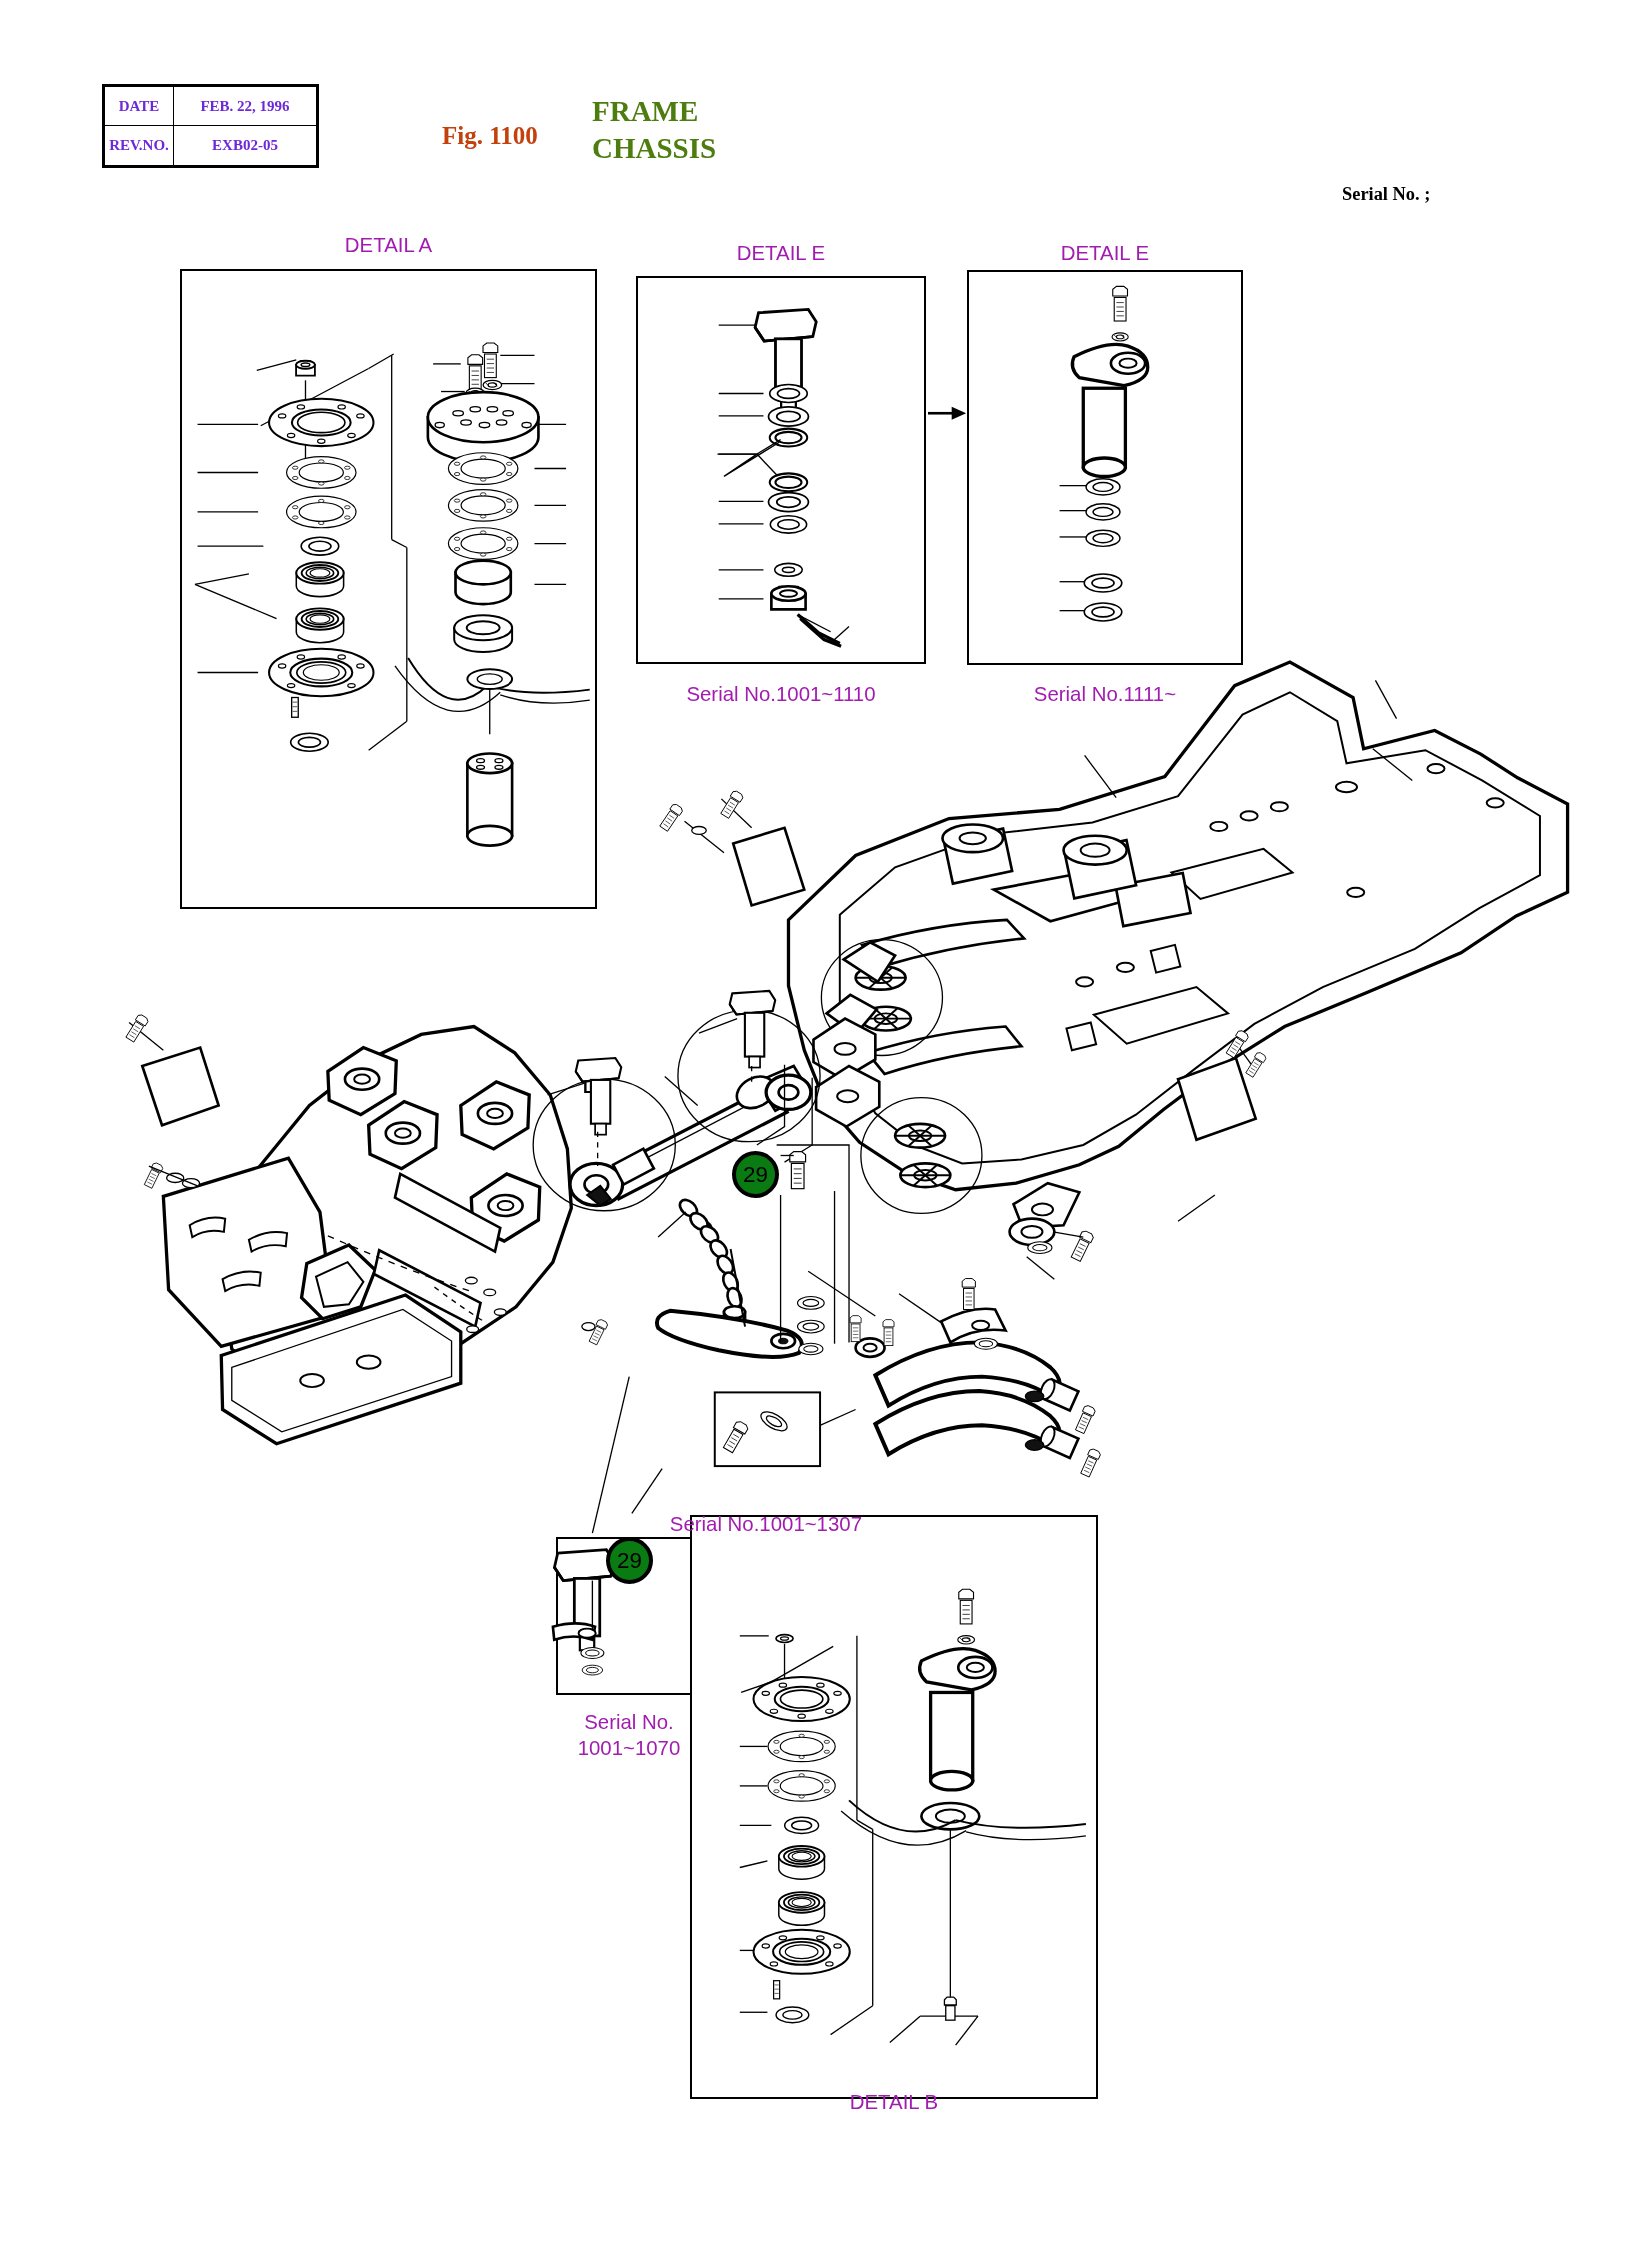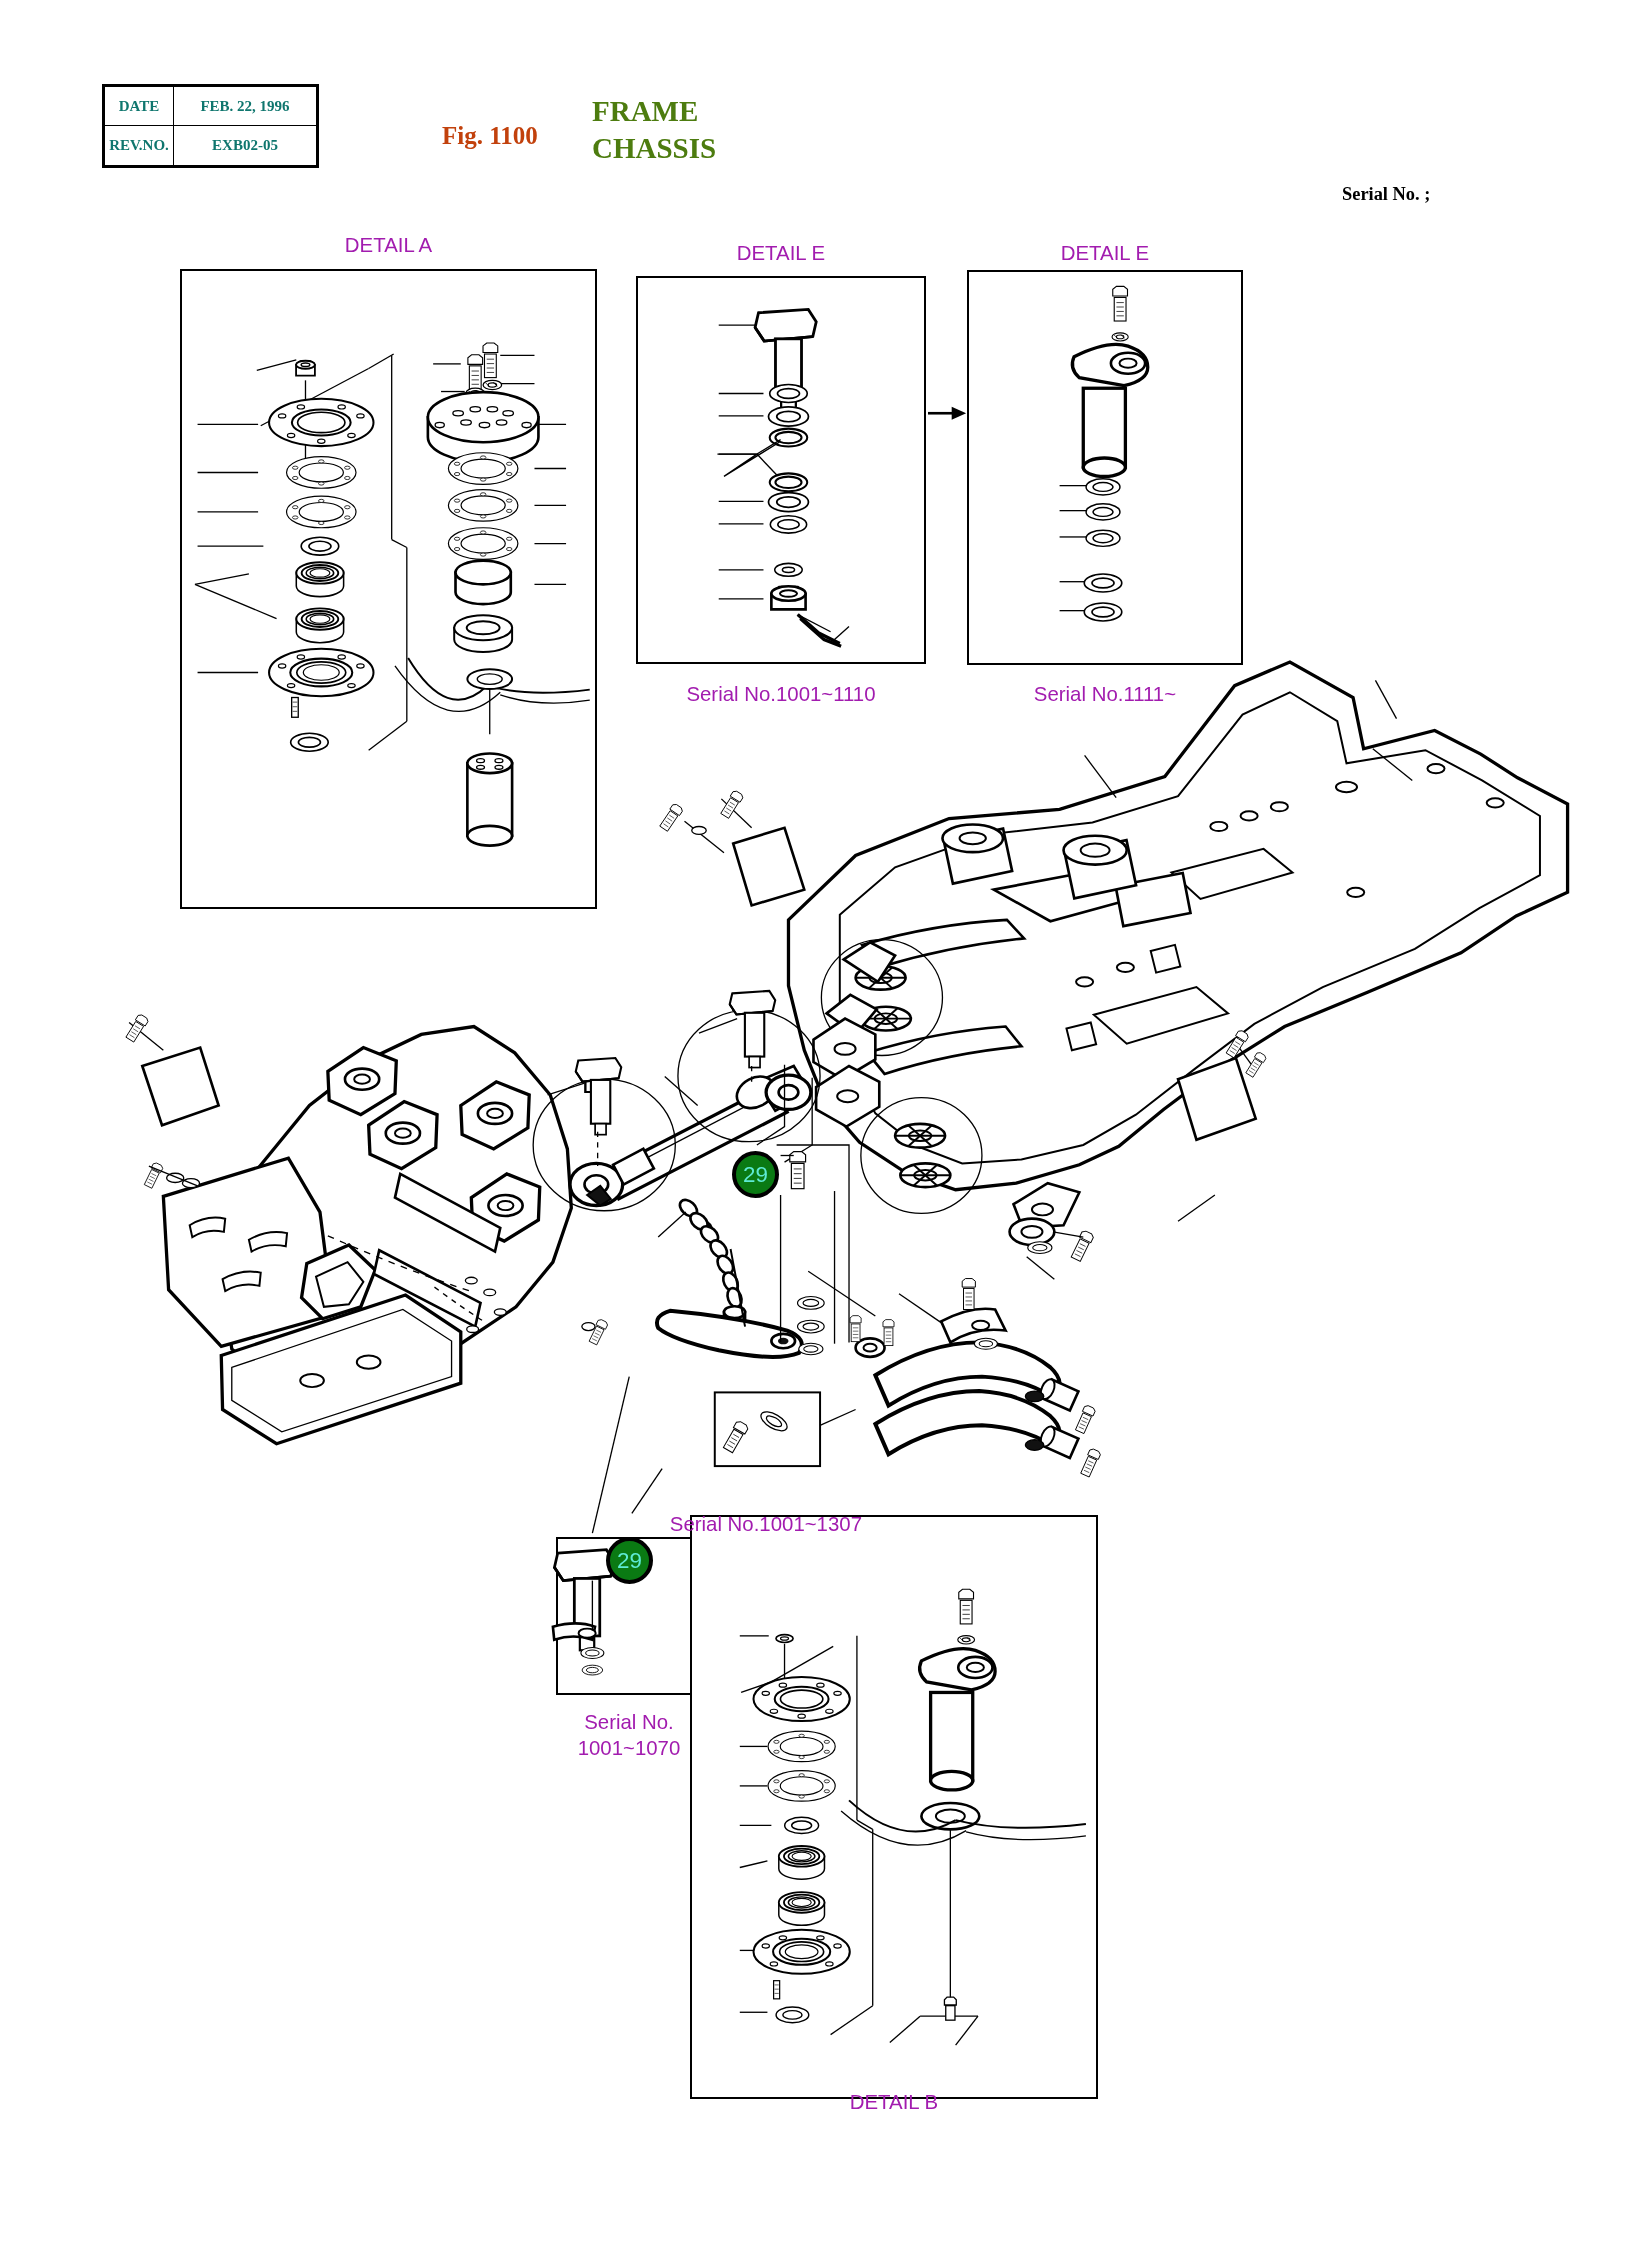--- a/index.html
+++ b/index.html
@@ -33,21 +33,21 @@
     grid-template-rows: 1fr 1fr;
     font-family: "Liberation Serif", serif;
   }
   #header-table > div {
     display: flex;
     align-items: center;
     justify-content: center;
     font-weight: bold;
     font-size: 15px;
     box-sizing: border-box;
-    color: #0f766e;
+    color: #6d28d9;
   }
   .hdr-cell-r { border-bottom: 1.3px solid #000; }
   .hdr-cell-label { border-right: 1.3px solid #000; }
 
   #fig-no {
     position: absolute;
     left: 442px;
     top: 122px;
     font-family: Liberation Serif, serif;
     font-weight: bold;
@@ -108,21 +108,21 @@
     position: absolute;
     width: 47px;
     height: 47px;
     border-radius: 50%;
     background: #0a7a13;
     border: 4.6px solid #000;
     box-sizing: border-box;
     display: flex;
     align-items: center;
     justify-content: center;
-    color: #5eead4;
+    color: #000000;
     font-family: "Liberation Sans", sans-serif;
     font-size: 22.4px;
     z-index: 40;
   }
 
   svg { display: block; }
   .art { position: absolute; left: 0; top: 0; pointer-events: none; }
 </style>
 </head>
 <body>

